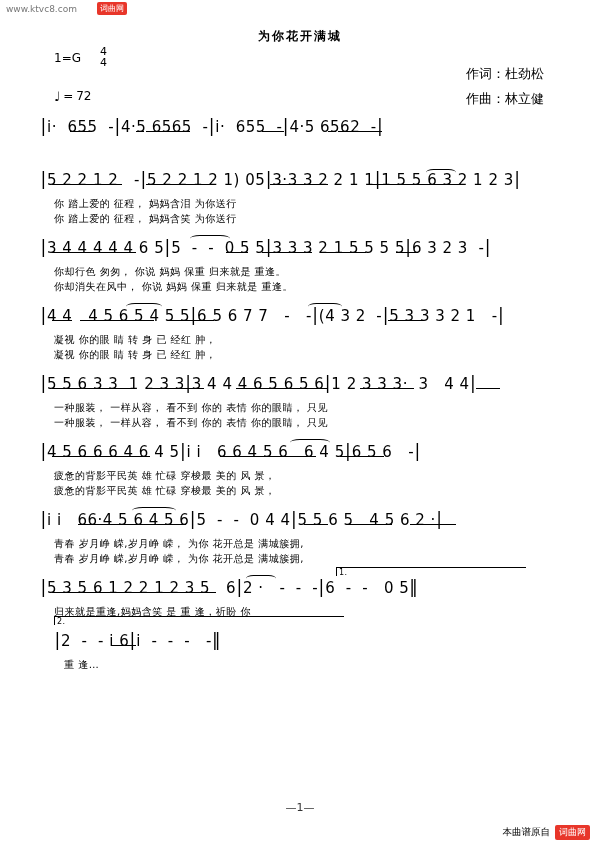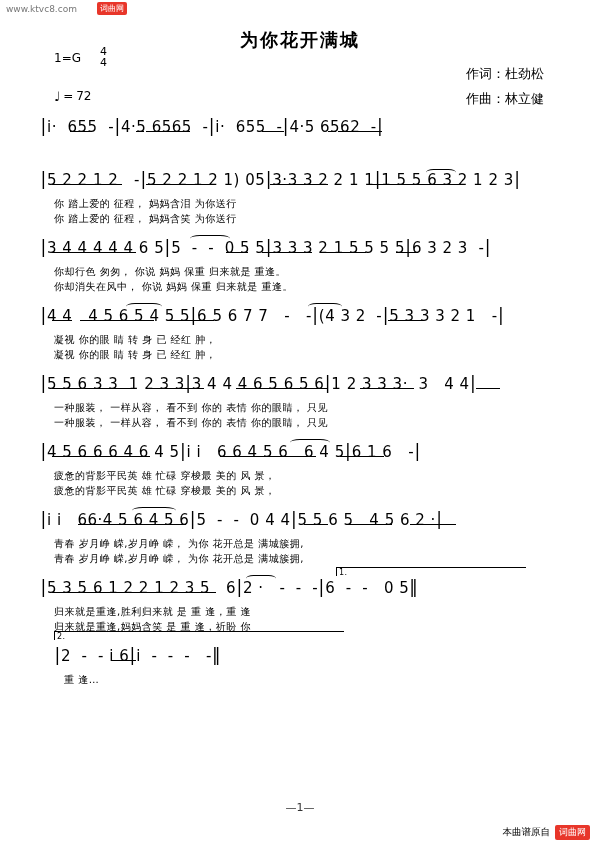--- a/index.html
+++ b/index.html
@@ -31,21 +31,21 @@
     font-size: 8px;
     padding: 1px 3px;
     border-radius: 2px;
   }
 
   
   .title {
     position: absolute;
     top: 28px; left: 0; right: 0;
     text-align: center;
-    font-size: 18px;
+    font-size: 12px;
     font-weight: bold;
     letter-spacing: 2px;
     font-family: "DejaVu Sans", "Liberation Sans", sans-serif;
   }
 
   .meta-key {
     position: absolute;
     top: 47px; left: 54px;
     font-size: 12px;
     display: flex;
@@ -319,21 +319,21 @@
     <div class="lyric-row">一种服装，  一样从容，      看不到  你的 表情     你的眼睛，       只见</div>
   </div>
 
   <div class="system">
     <div class="barline-row">
       <span class="bar">|</span>
       <span class="notes">4 5 6 6 6 4 6 4 5</span>
       <span class="bar">|</span>
       <span class="notes">i i   6 6 4 5 6   6 4 5</span>
       <span class="bar">|</span>
-      <span class="notes">6 1 6   -</span>
+      <span class="notes">6 5 6   -</span>
       <span class="bar">|</span>
       <span class="beam" style="left:12px; top:21px; width:98px;"></span>
       <span class="beam" style="left:180px; top:21px; width:96px;"></span>
       <span class="beam" style="left:300px; top:21px; width:44px;"></span>
       <span class="tie" style="left:250px; top:4px; width:40px;"></span>
     </div>
     <div class="lyric-row">疲惫的背影平民英 雄     忙碌  穿梭最 美的      风 景，</div>
     <div class="lyric-row">疲惫的背影平民英 雄     忙碌  穿梭最 美的      风 景，</div>
   </div>
 
@@ -364,21 +364,20 @@
       <span class="notes">2 ·   -  -  -</span>
       <span class="bar">|</span>
       <span class="notes">6  -  -   0 5</span>
       <span class="bar">‖</span>
       <span class="beam" style="left:12px; top:21px; width:164px;"></span>
       <span class="volta" style="left:296px; top:-4px; width:190px;">
         <span>1.</span>
       </span>
       <span class="tie" style="left:206px; top:4px; width:30px;"></span>
     </div>
-    <div class="lyric-row">归来就是重逢,胜利归来就 是  重       逢，重  逢</div>
     <div class="lyric-row">归来就是重逢,妈妈含笑 是  重       逢，祈盼                     你</div>
   </div>
 
   <div class="system">
     <div class="barline-row" style="padding-left:14px;">
       <span class="bar">|</span>
       <span class="notes">2  -  - i 6</span>
       <span class="bar">|</span>
       <span class="notes">i  -  -  -   -</span>
       <span class="bar">‖</span>

